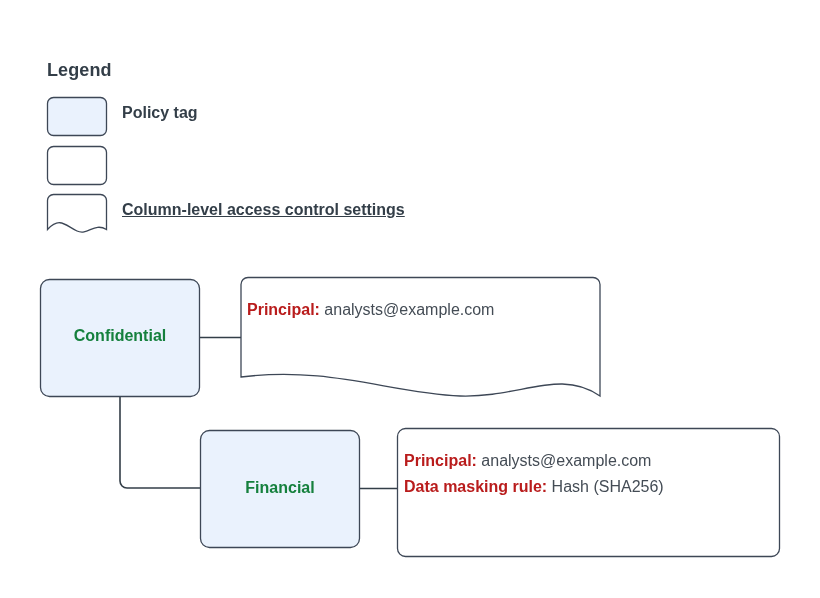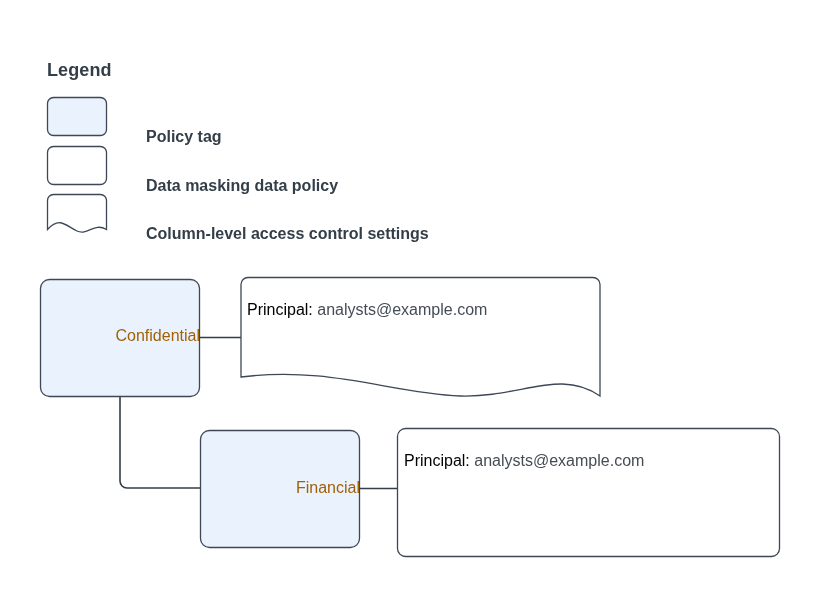--- a/index.html
+++ b/index.html
@@ -41,56 +41,55 @@
   .legend-title {
     left: 47px;
     top: 60px;
     font-size: 18px;
     font-weight: bold;
     letter-spacing: 0.1px;
     color: #333e48;
   }
 
   .legend-label {
-    left: 146px;
+    left: 122px;
     font-size: 16px;
     font-weight: bold;
     color: #333e48;
-    margin-top: 24px;
   }
   .legend-label.l0 { top: 104px; }
   .legend-label.l1 { top: 153px; }
-  .legend-label.l2 { top: 201px; }
+  .legend-label.l2 { top: 201px; text-decoration: underline; }
 
   .node-label {
     font-size: 16px;
-    font-weight: normal;
-    color: #a16207;
-    text-align: right;
+    font-weight: bold;
+    color: #15803d;
+    text-align: center;
   }
   .node-confidential {
     left: 40px;
     top: 327px;
     width: 160px;
   }
   .node-financial {
     left: 200px;
     top: 479px;
     width: 160px;
   }
 
   .callout {
     position: absolute;
     font-size: 16px;
     line-height: 26px;
     color: #444c55;
   }
   .callout .k {
-    font-weight: normal;
-    color: #000000;
+    font-weight: bold;
+    color: #b91c1c;
   }
   .callout-1 {
     left: 247px;
     top: 297px;
     width: 346px;
   }
   .callout-2 {
     left: 404px;
     top: 448px;
     width: 370px;
@@ -127,33 +126,36 @@
     <rect x="397.5" y="428.5" width="382" height="128" rx="8" ry="8" fill="#ffffff" stroke="#3d4756" stroke-width="1.3"></rect>
 
     <rect x="40.5" y="279.5" width="159" height="117" rx="9" ry="9" fill="#eaf2fd" stroke="#3d4756" stroke-width="1.3"></rect>
 
     <rect x="200.5" y="430.5" width="159" height="117" rx="9" ry="9" fill="#eaf2fd" stroke="#3d4756" stroke-width="1.3"></rect>
   </svg>
 
   <div class="txt legend-title">Legend</div>
 
   <div class="txt legend-label l0">Policy tag</div>
-  <div class="txt legend-label l1">Data masking data policy</div>
   <div class="txt legend-label l2">Column-level access control settings</div>
 
   <div class="txt node-label node-confidential">Confidential</div>
   <div class="txt node-label node-financial">Financial</div>
 
   <div class="callout callout-1">
     <div class="row">
       <span class="k">Principal:</span>
       <span>analysts@example.com</span>
     </div>
   </div>
 
   <div class="callout callout-2">
     <div class="row">
       <span class="k">Principal:</span>
       <span>analysts@example.com</span>
     </div>
+    <div class="row">
+      <span class="k">Data masking rule:</span>
+      <span>Hash (SHA256)</span>
+    </div>
   </div>
 
 </div>
 
 </body></html>

